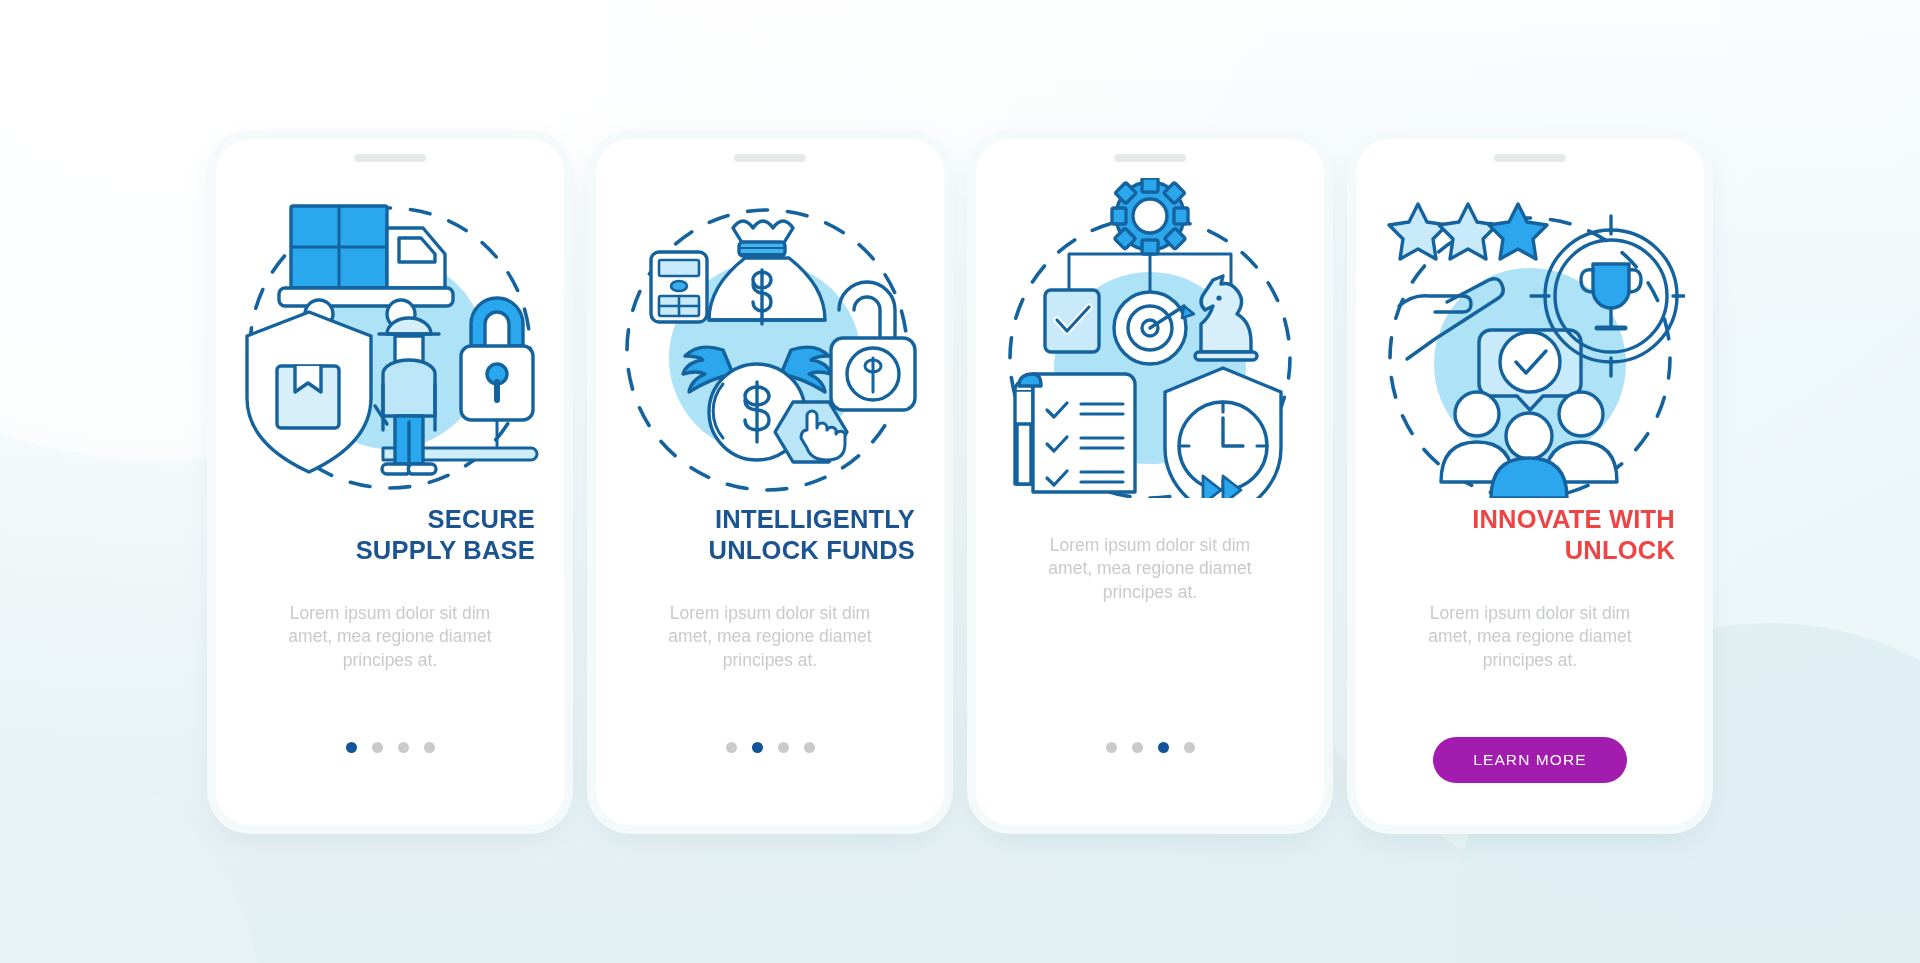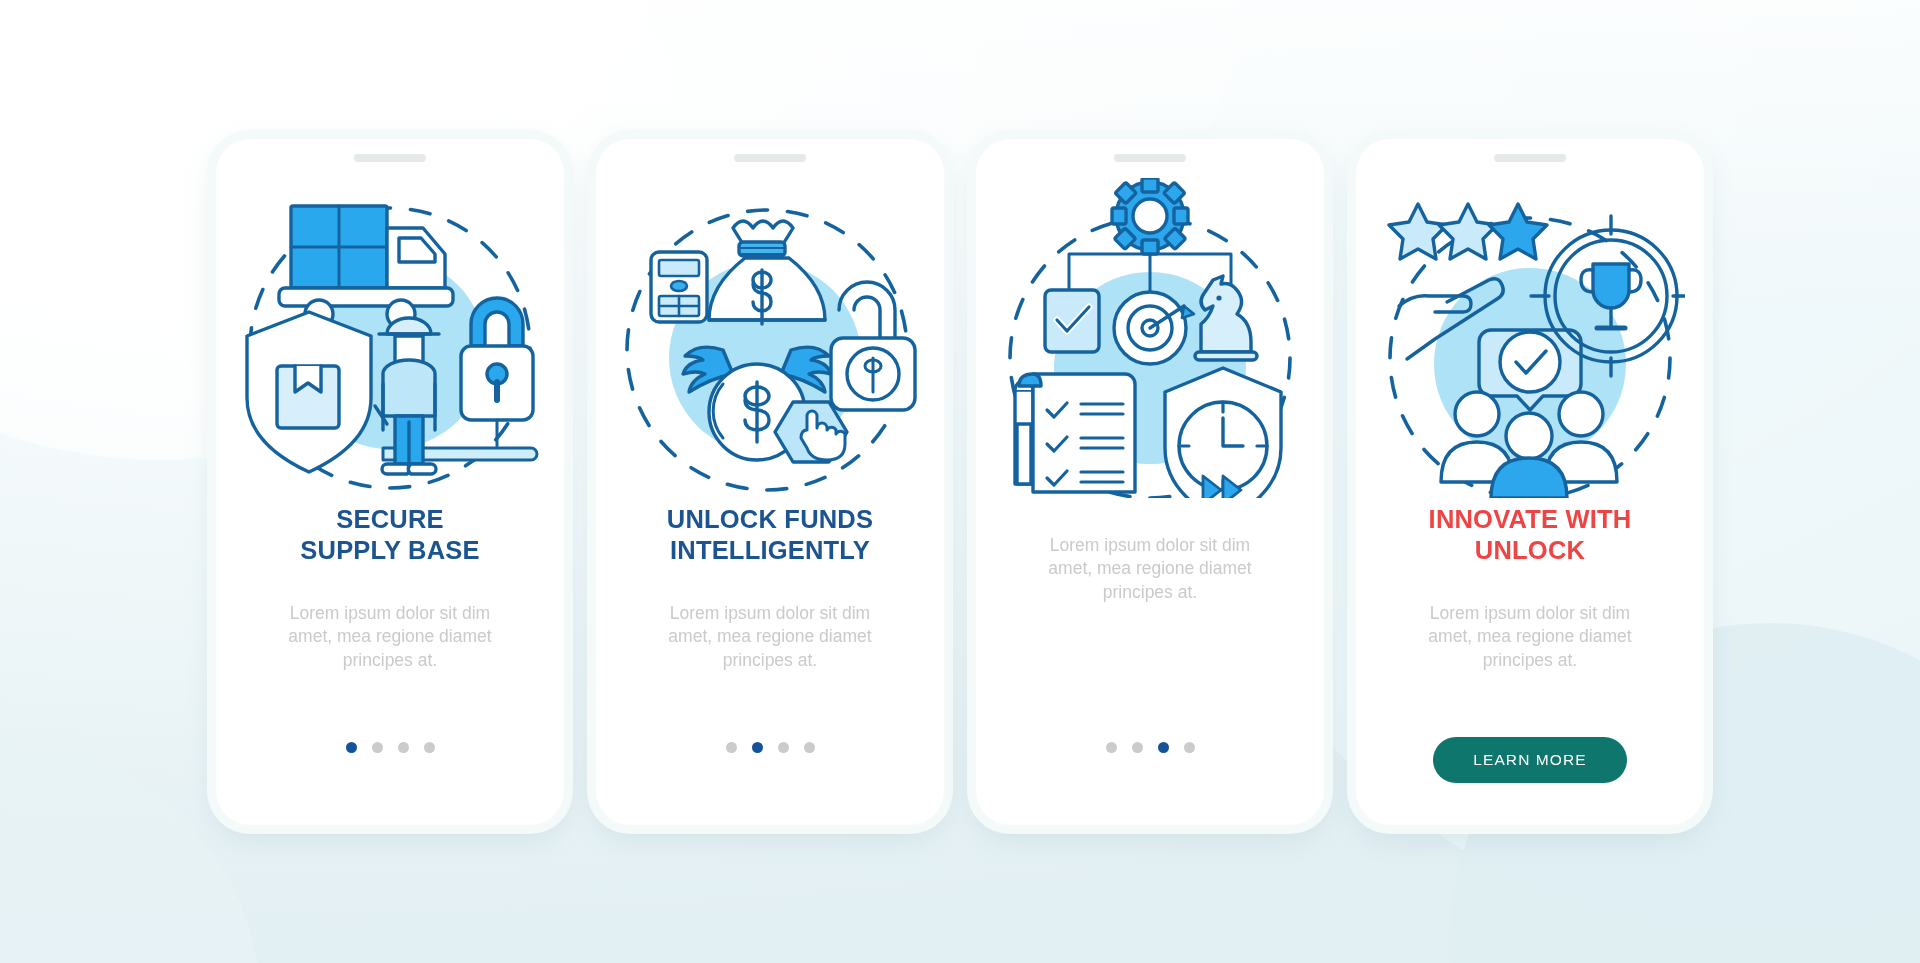--- a/index.html
+++ b/index.html
@@ -93,21 +93,21 @@
     height: 320px;
     margin-top: 16px;
     flex: none;
     display: block;
   }
 
   
   .title {
     margin-top: 6px;
     width: 290px;
-    text-align: center;
+    text-align: right;
     color: #1b5490;
     font-size: 25.5px;
     font-weight: bold;
     line-height: 31px;
     letter-spacing: .2px;
   }
   .desc {
     margin-top: 36px;
     width: 262px;
     text-align: center;
@@ -271,22 +271,22 @@
 
         <path d="M224 132 a28 28 0 0 1 56 0 v30 h-15 v-30 a13 13 0 0 0 -26 0" fill="none" stroke="#14639e"></path>
         <rect x="216" y="160" width="84" height="72" rx="12" fill="#ffffff" stroke="#14639e"></rect>
         <circle cx="258" cy="196" r="26" fill="#ffffff" stroke="#14639e"></circle>
         <path d="M258 180 v34" stroke="#14639e" stroke-width="3"></path>
         <path d="M250 188 a8 6 0 0 1 16 0 a8 6 0 0 1 -16 0 a8 6 0 0 1 16 0" fill="none" stroke="#14639e" stroke-width="3"></path>
       </g>
     </svg>
 
     <div class="title" style="color: rgb(27, 84, 144);">
+      <div>INTELLIGENTLY</div>
       <div>UNLOCK FUNDS</div>
-      <div>INTELLIGENTLY</div>
     </div>
 
     <div class="desc" style="color: rgb(200, 202, 203);">
       <div>Lorem ipsum dolor sit dim</div>
       <div>amet, mea regione diamet</div>
       <div>principes at.</div>
     </div>
 
     <div class="spacer"></div>
 
@@ -414,16 +414,16 @@
     </div>
 
     <div class="desc" style="color: rgb(200, 202, 203);">
       <div>Lorem ipsum dolor sit dim</div>
       <div>amet, mea regione diamet</div>
       <div>principes at.</div>
     </div>
 
     <div class="spacer"></div>
 
-    <button class="cta" style="background: #0f766e;">LEARN MORE</button>
+    <button class="cta" style="background: #a21caf;">LEARN MORE</button>
   </div>
 
 </div>
 
 </body></html>

